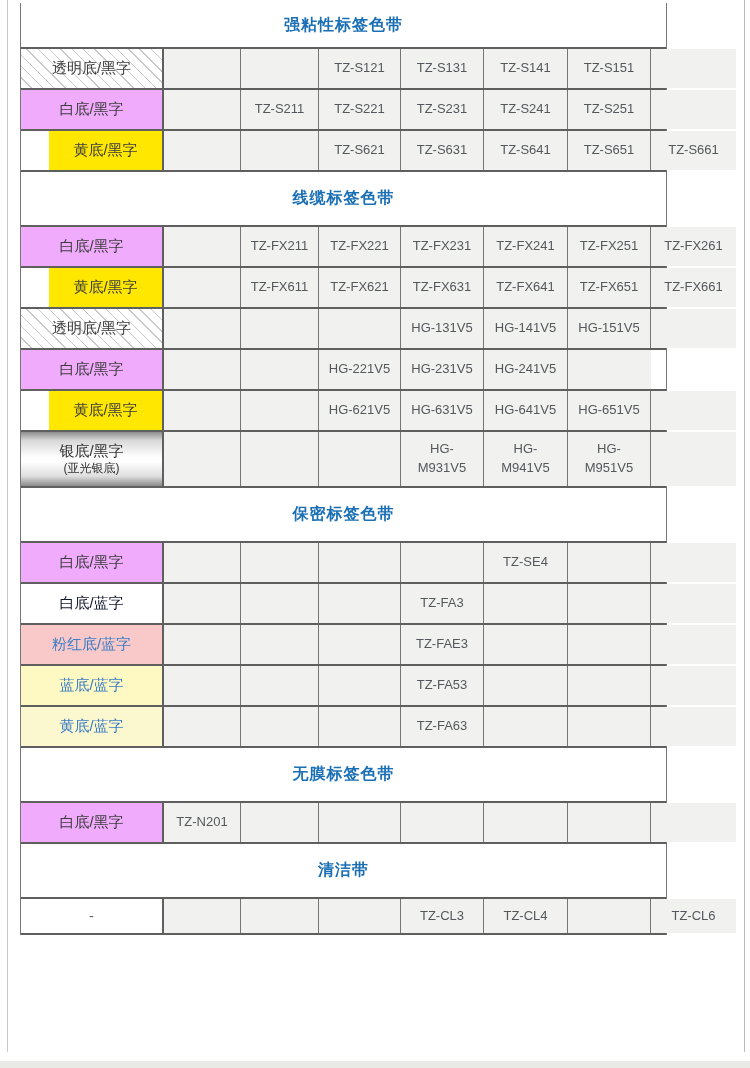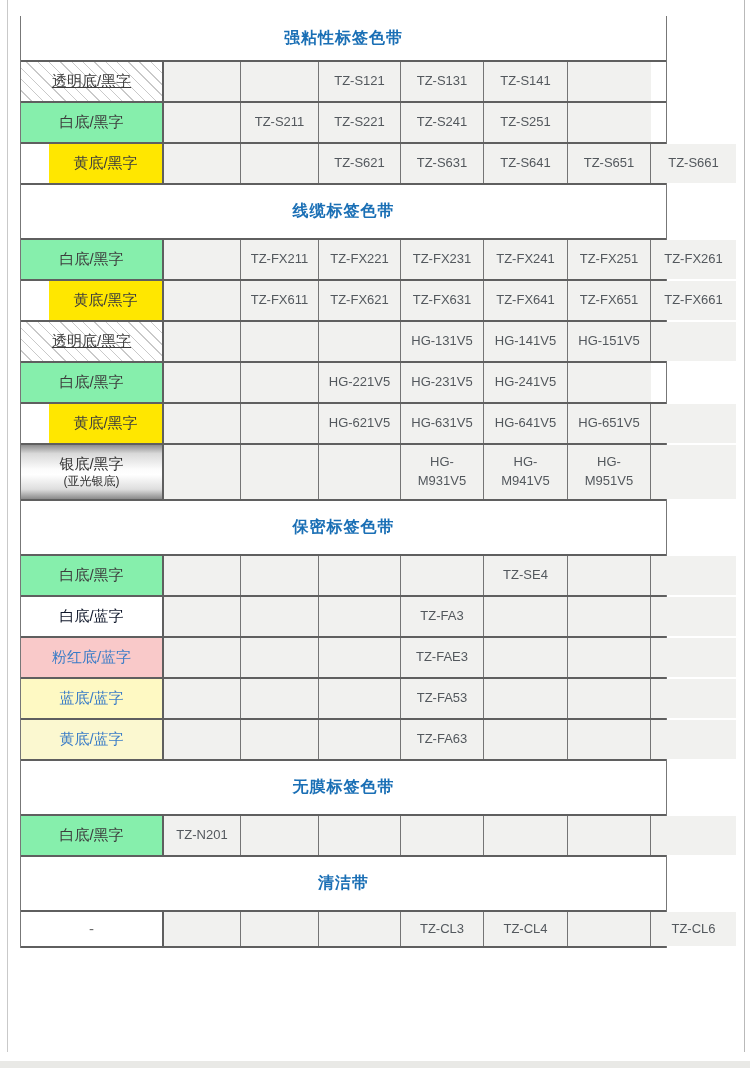--- a/index.html
+++ b/index.html
@@ -9,21 +9,21 @@
     font-family: "Liberation Sans", "DejaVu Sans", sans-serif;
     overflow: hidden; position: relative;
   }
   .content-frame {
     position: absolute; left: 7px; top: 0;
     width: 738px; height: 1052px;
     border-left: 1px solid #c9c9c9;
     border-right: 1px solid #b9b9b9;
   }
   .tape-table {
-    position: absolute; left: 12px; top: 16px;
+    position: absolute; left: 12px; top: 3px;
     width: 647px;
     border-left: 1px solid #777777;
     border-right: 1px solid #777777;
     background: #ffffff;
   }
   .section-header {
     height: 55px;
     display: flex; align-items: center; justify-content: center;
     background: #ffffff;
     border-bottom: 2px solid #5f5f5f;
@@ -43,30 +43,29 @@
     display: flex; align-items: center; justify-content: center;
     border-right: 1px solid #757575;
     text-align: center;
   }
   .cell:last-child { border-right: none; }
   .label-cell {
     border-right: 2px solid #5f5f5f;
     flex-direction: column;
     font-size: 15px; color: #3d3d3d;
     line-height: 1.25;
-    background: #86efac;
+    background: #f0abfc;
   }
   .data-cell {
     background: #f1f1ef;
     font-size: 13px; color: #53585d;
     line-height: 1.45;
   }
   .style-hatched .label-cell {
     background: repeating-linear-gradient(45deg, #ffffff 0px, #ffffff 7px, #c9c9c9 7px, #c9c9c9 8px);
-    text-decoration: underline;
   }
   .style-yellow .label-cell { background: #ffe700; margin-left: 28px; }
   .style-silver .label-cell {
     background: linear-gradient(180deg, #8e8e8e 0%, #d9d9d9 16%, #fcfcfc 45%, #ffffff 55%, #dedede 82%, #8a8a8a 100%);
     color: #333333;
   }
   .style-white-blue .label-cell { background: #ffffff; color: #0f172a; }
   .style-pink  .label-cell { background: #f9c9c9; color: #3a7cc7; }
   .style-blue  .label-cell { background: #fef9c3; color: #3a7cc7; }
   .style-cream .label-cell { background: #fbf8d0; color: #3a7cc7; }
@@ -87,29 +86,31 @@
         <div class="section-header">强粘性标签色带</div>
         <div class="trow style-hatched">
           <div class="cell label-cell">
             <div>透明底/黑字</div>
           </div>
           <div class="cell data-cell empty"></div>
           <div class="cell data-cell empty"></div>
           <div class="cell data-cell filled">TZ-S121</div>
           <div class="cell data-cell filled">TZ-S131</div>
           <div class="cell data-cell filled">TZ-S141</div>
+          <div class="cell data-cell filled">TZ-S151</div>
           <div class="cell data-cell empty"></div>
         </div>
         <div class="trow style-white">
           <div class="cell label-cell">
             <div>白底/黑字</div>
           </div>
           <div class="cell data-cell empty"></div>
           <div class="cell data-cell filled">TZ-S211</div>
           <div class="cell data-cell filled">TZ-S221</div>
+          <div class="cell data-cell filled">TZ-S231</div>
           <div class="cell data-cell filled">TZ-S241</div>
           <div class="cell data-cell filled">TZ-S251</div>
           <div class="cell data-cell empty"></div>
         </div>
         <div class="trow style-yellow">
           <div class="cell label-cell">
             <div>黄底/黑字</div>
           </div>
           <div class="cell data-cell empty"></div>
           <div class="cell data-cell empty"></div>

